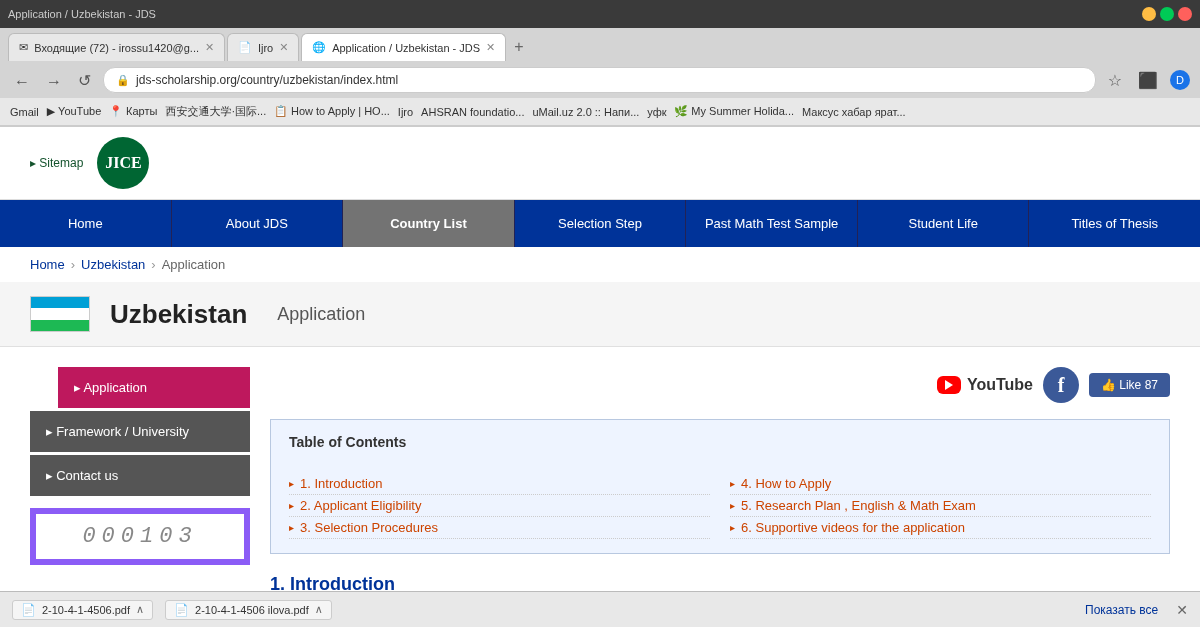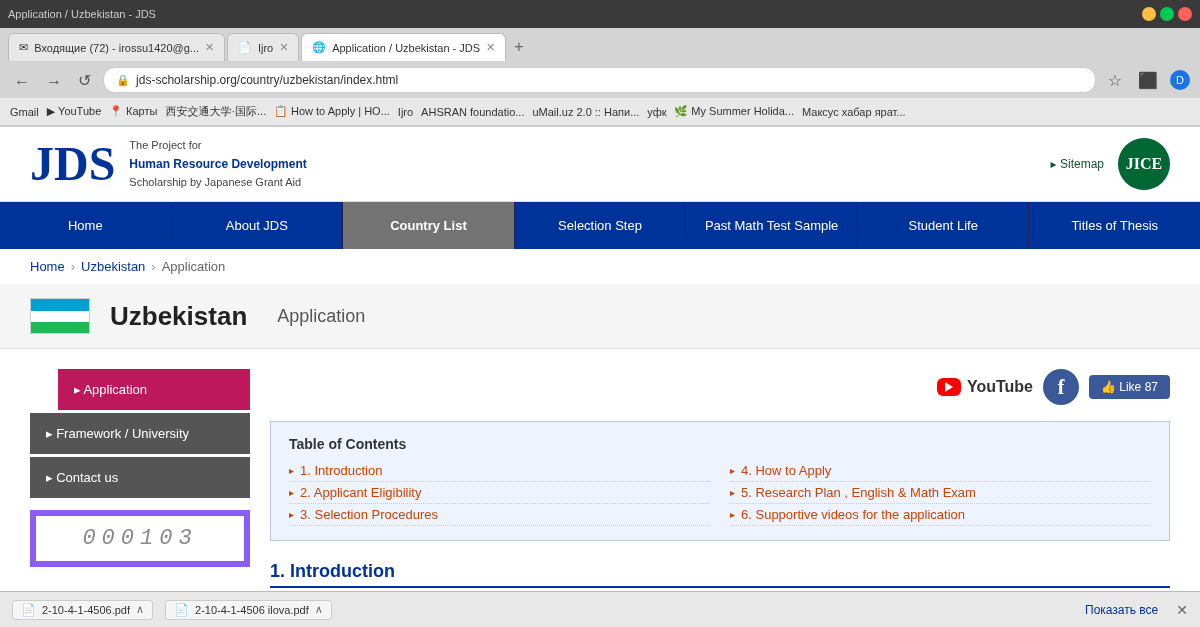--- a/index.html
+++ b/index.html
@@ -72,21 +72,21 @@
     .social-row { display: flex; align-items: center; justify-content: flex-end; gap: 10px; margin-bottom: 16px; }
     .youtube-btn { display: flex; align-items: center; gap: 6px; background: #fff; border: none; cursor: pointer; }
     .yt-icon { background: #ff0000; color: #fff; border-radius: 6px; padding: 4px 8px; font-size: 13px; font-weight: bold; display: flex; align-items: center; gap: 4px; }
     .yt-play { width: 0; height: 0; border-top: 5px solid transparent; border-bottom: 5px solid transparent; border-left: 8px solid #fff; }
     .yt-label { font-size: 16px; font-weight: bold; color: #333; }
     .fb-icon { width: 36px; height: 36px; background: #3b5998; border-radius: 50%; display: flex; align-items: center; justify-content: center; color: #fff; font-weight: bold; font-size: 20px; font-family: Georgia, serif; }
     .like-btn { background: #3b5998; color: #fff; border: none; border-radius: 4px; padding: 5px 12px; font-size: 12px; cursor: pointer; }
 
     
     .toc-box { border: 1px solid #b8c8e0; background: #eef4ff; padding: 14px 18px; margin-bottom: 20px; }
-    .toc-title { font-size: 14px; color: #333; font-weight: bold; margin-bottom: 8px; }
+    .toc-title { font-size: 14px; color: #333; font-weight: bold; margin-bottom: 23px; }
     .toc-grid { display: grid; grid-template-columns: 1fr 1fr; gap: 6px 20px; }
     .toc-item { display: flex; align-items: center; gap: 6px; color: #cc4400; font-size: 13px; cursor: pointer; padding: 3px 0; border-bottom: 1px dotted #ccc; }
     .toc-arrow { font-size: 10px; }
 
     
     .section-title { font-size: 18px; color: #003399; font-weight: bold; margin-bottom: 8px; padding-bottom: 4px; border-bottom: 2px solid #003399; }
     .section-text { font-size: 13px; color: #333; line-height: 1.6; }
     .section-text strong { font-weight: bold; }
 
     
@@ -154,28 +154,20 @@
     <span class="bookmark-item">uMail.uz 2.0 :: Напи...</span>
     <span class="bookmark-item">уфк</span>
     <span class="bookmark-item">🌿 My Summer Holida...</span>
     <span class="bookmark-item">Максус хабар ярат...</span>
   </div>
 </div>
 
 <div class="site-wrapper">
 
   <div class="site-header">
-    <div class="logo-area">
-      <div class="logo-jds">JDS</div>
-      <div class="logo-text">
-        <div>The Project for</div>
-        <div><strong>Human Resource Development</strong></div>
-        <div>Scholarship by Japanese Grant Aid</div>
-      </div>
-    </div>
     <div class="header-right">
       <a class="sitemap-link">▸ Sitemap</a>
       <div class="jice-logo">
         <span class="jice-text">JICE</span>
       </div>
     </div>
   </div>
 
   <nav class="site-nav">
     <div class="nav-item">Home</div>

